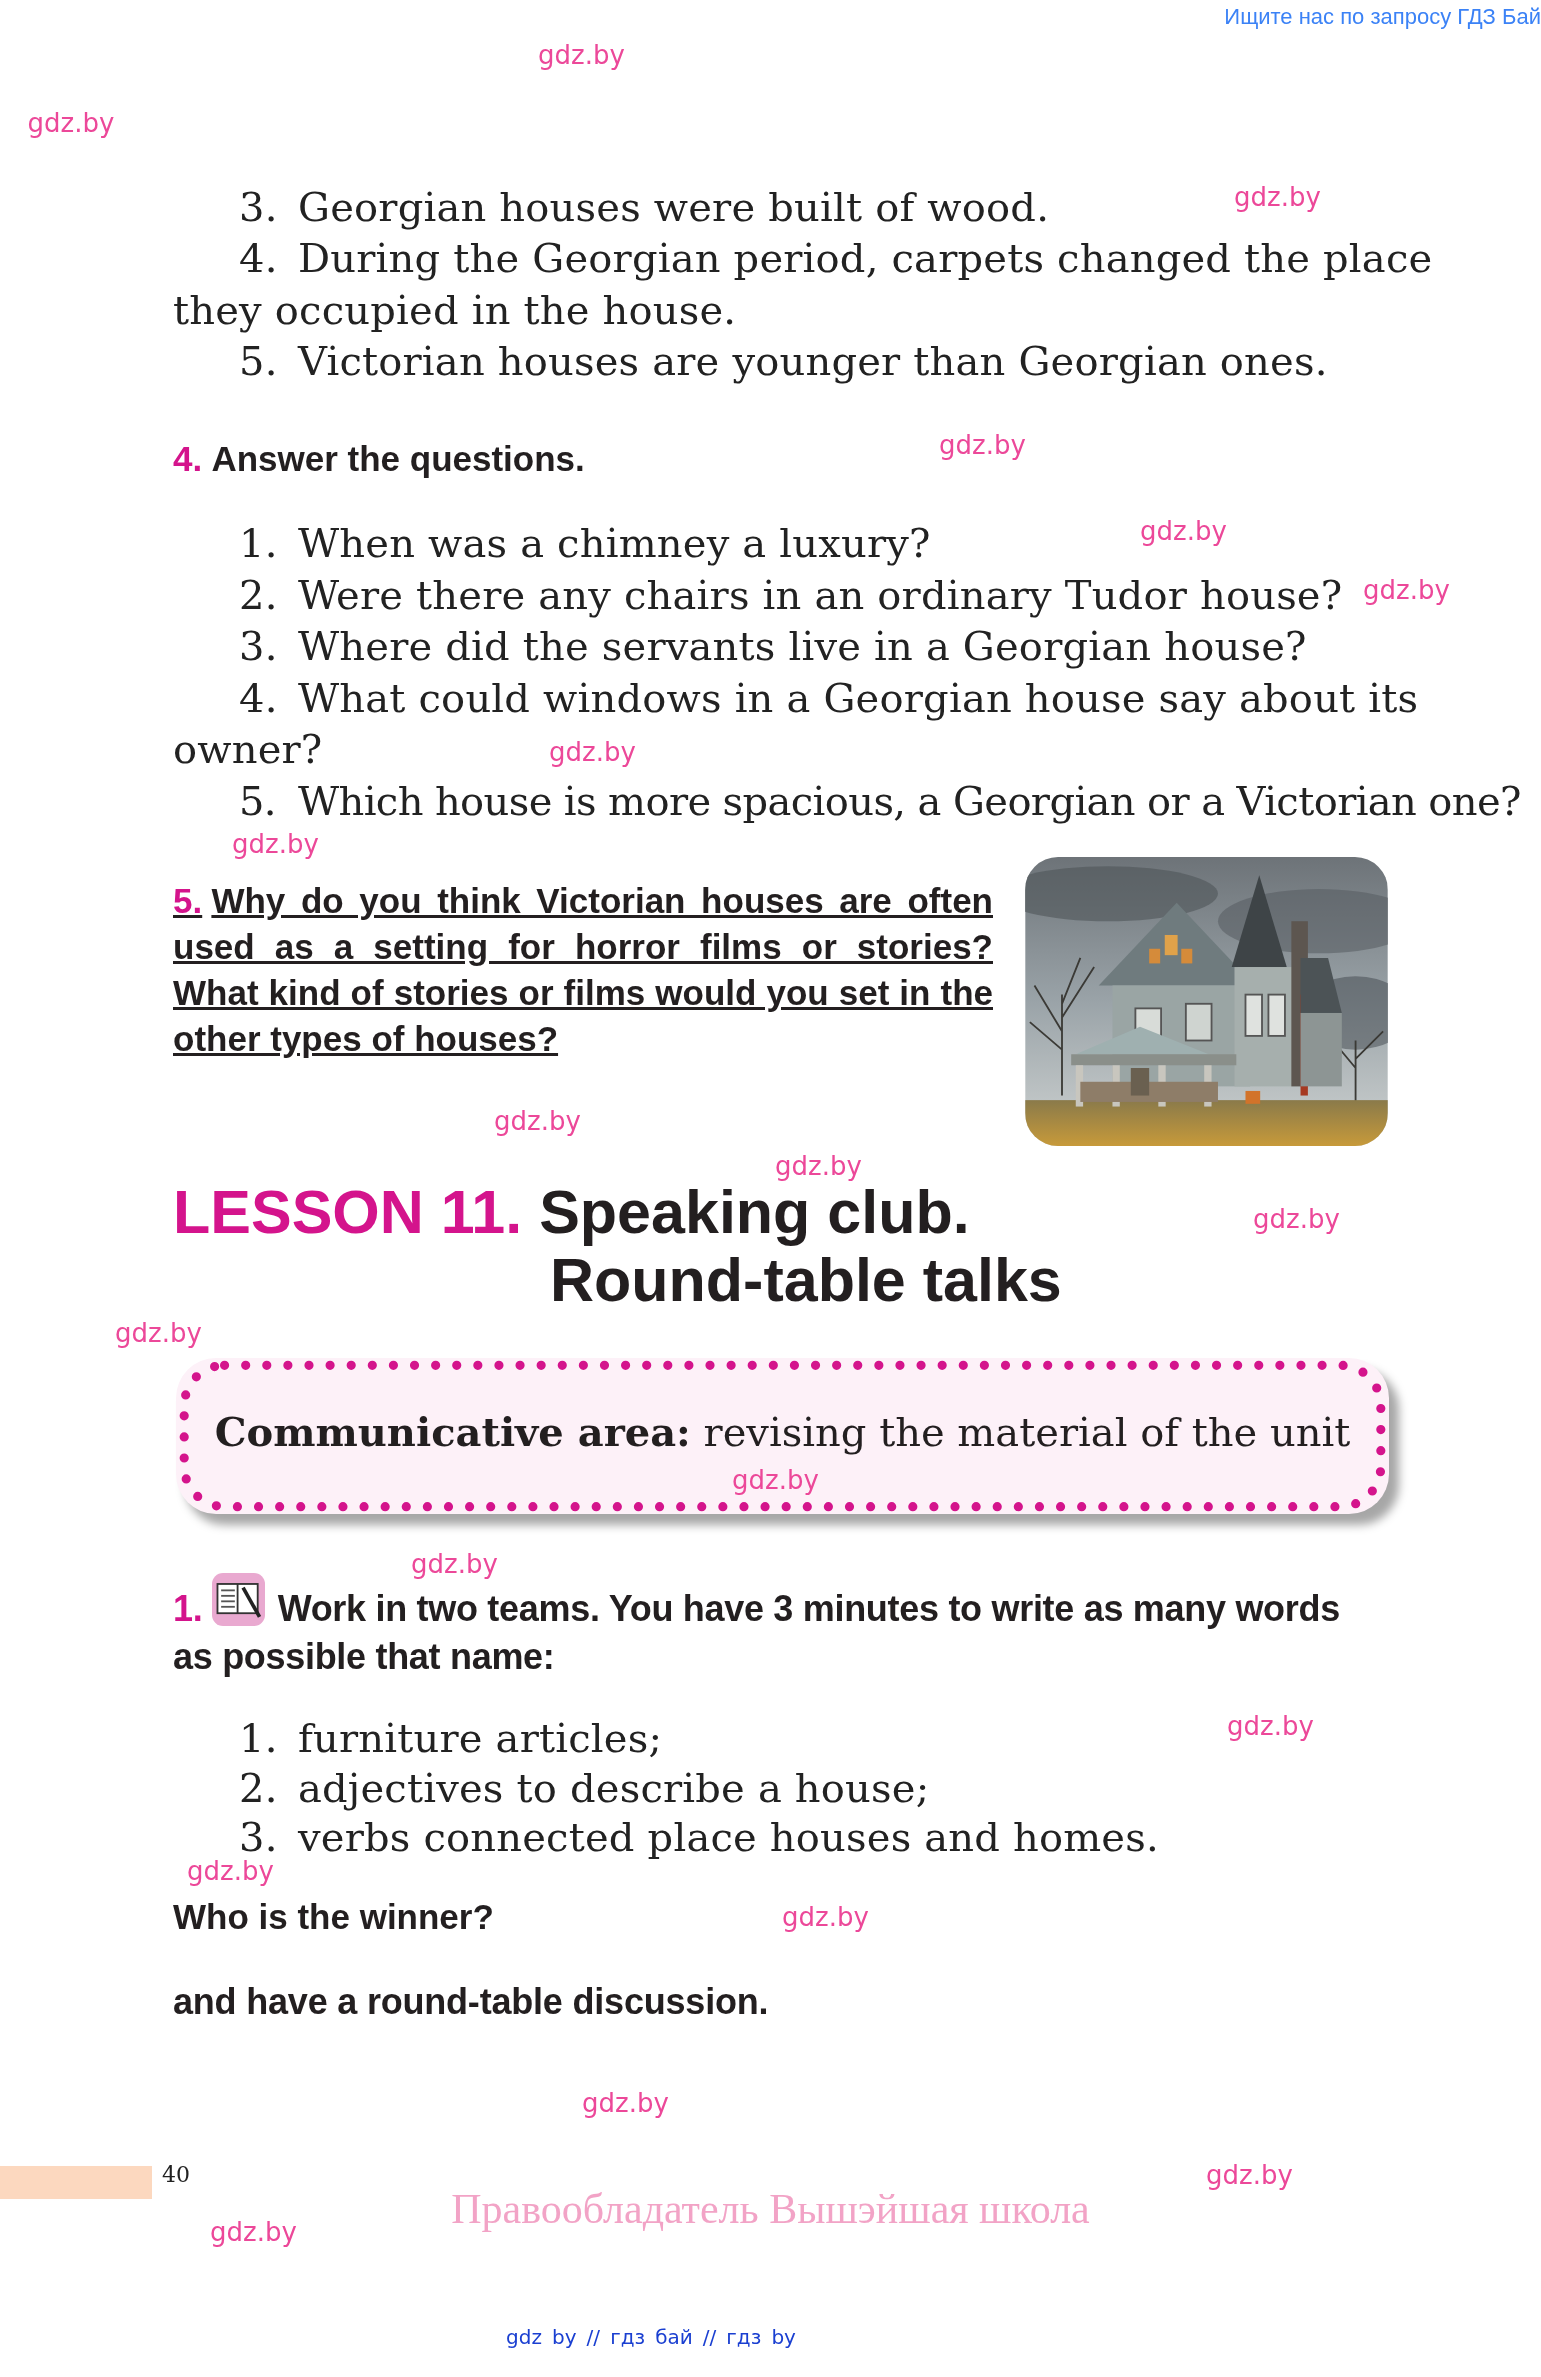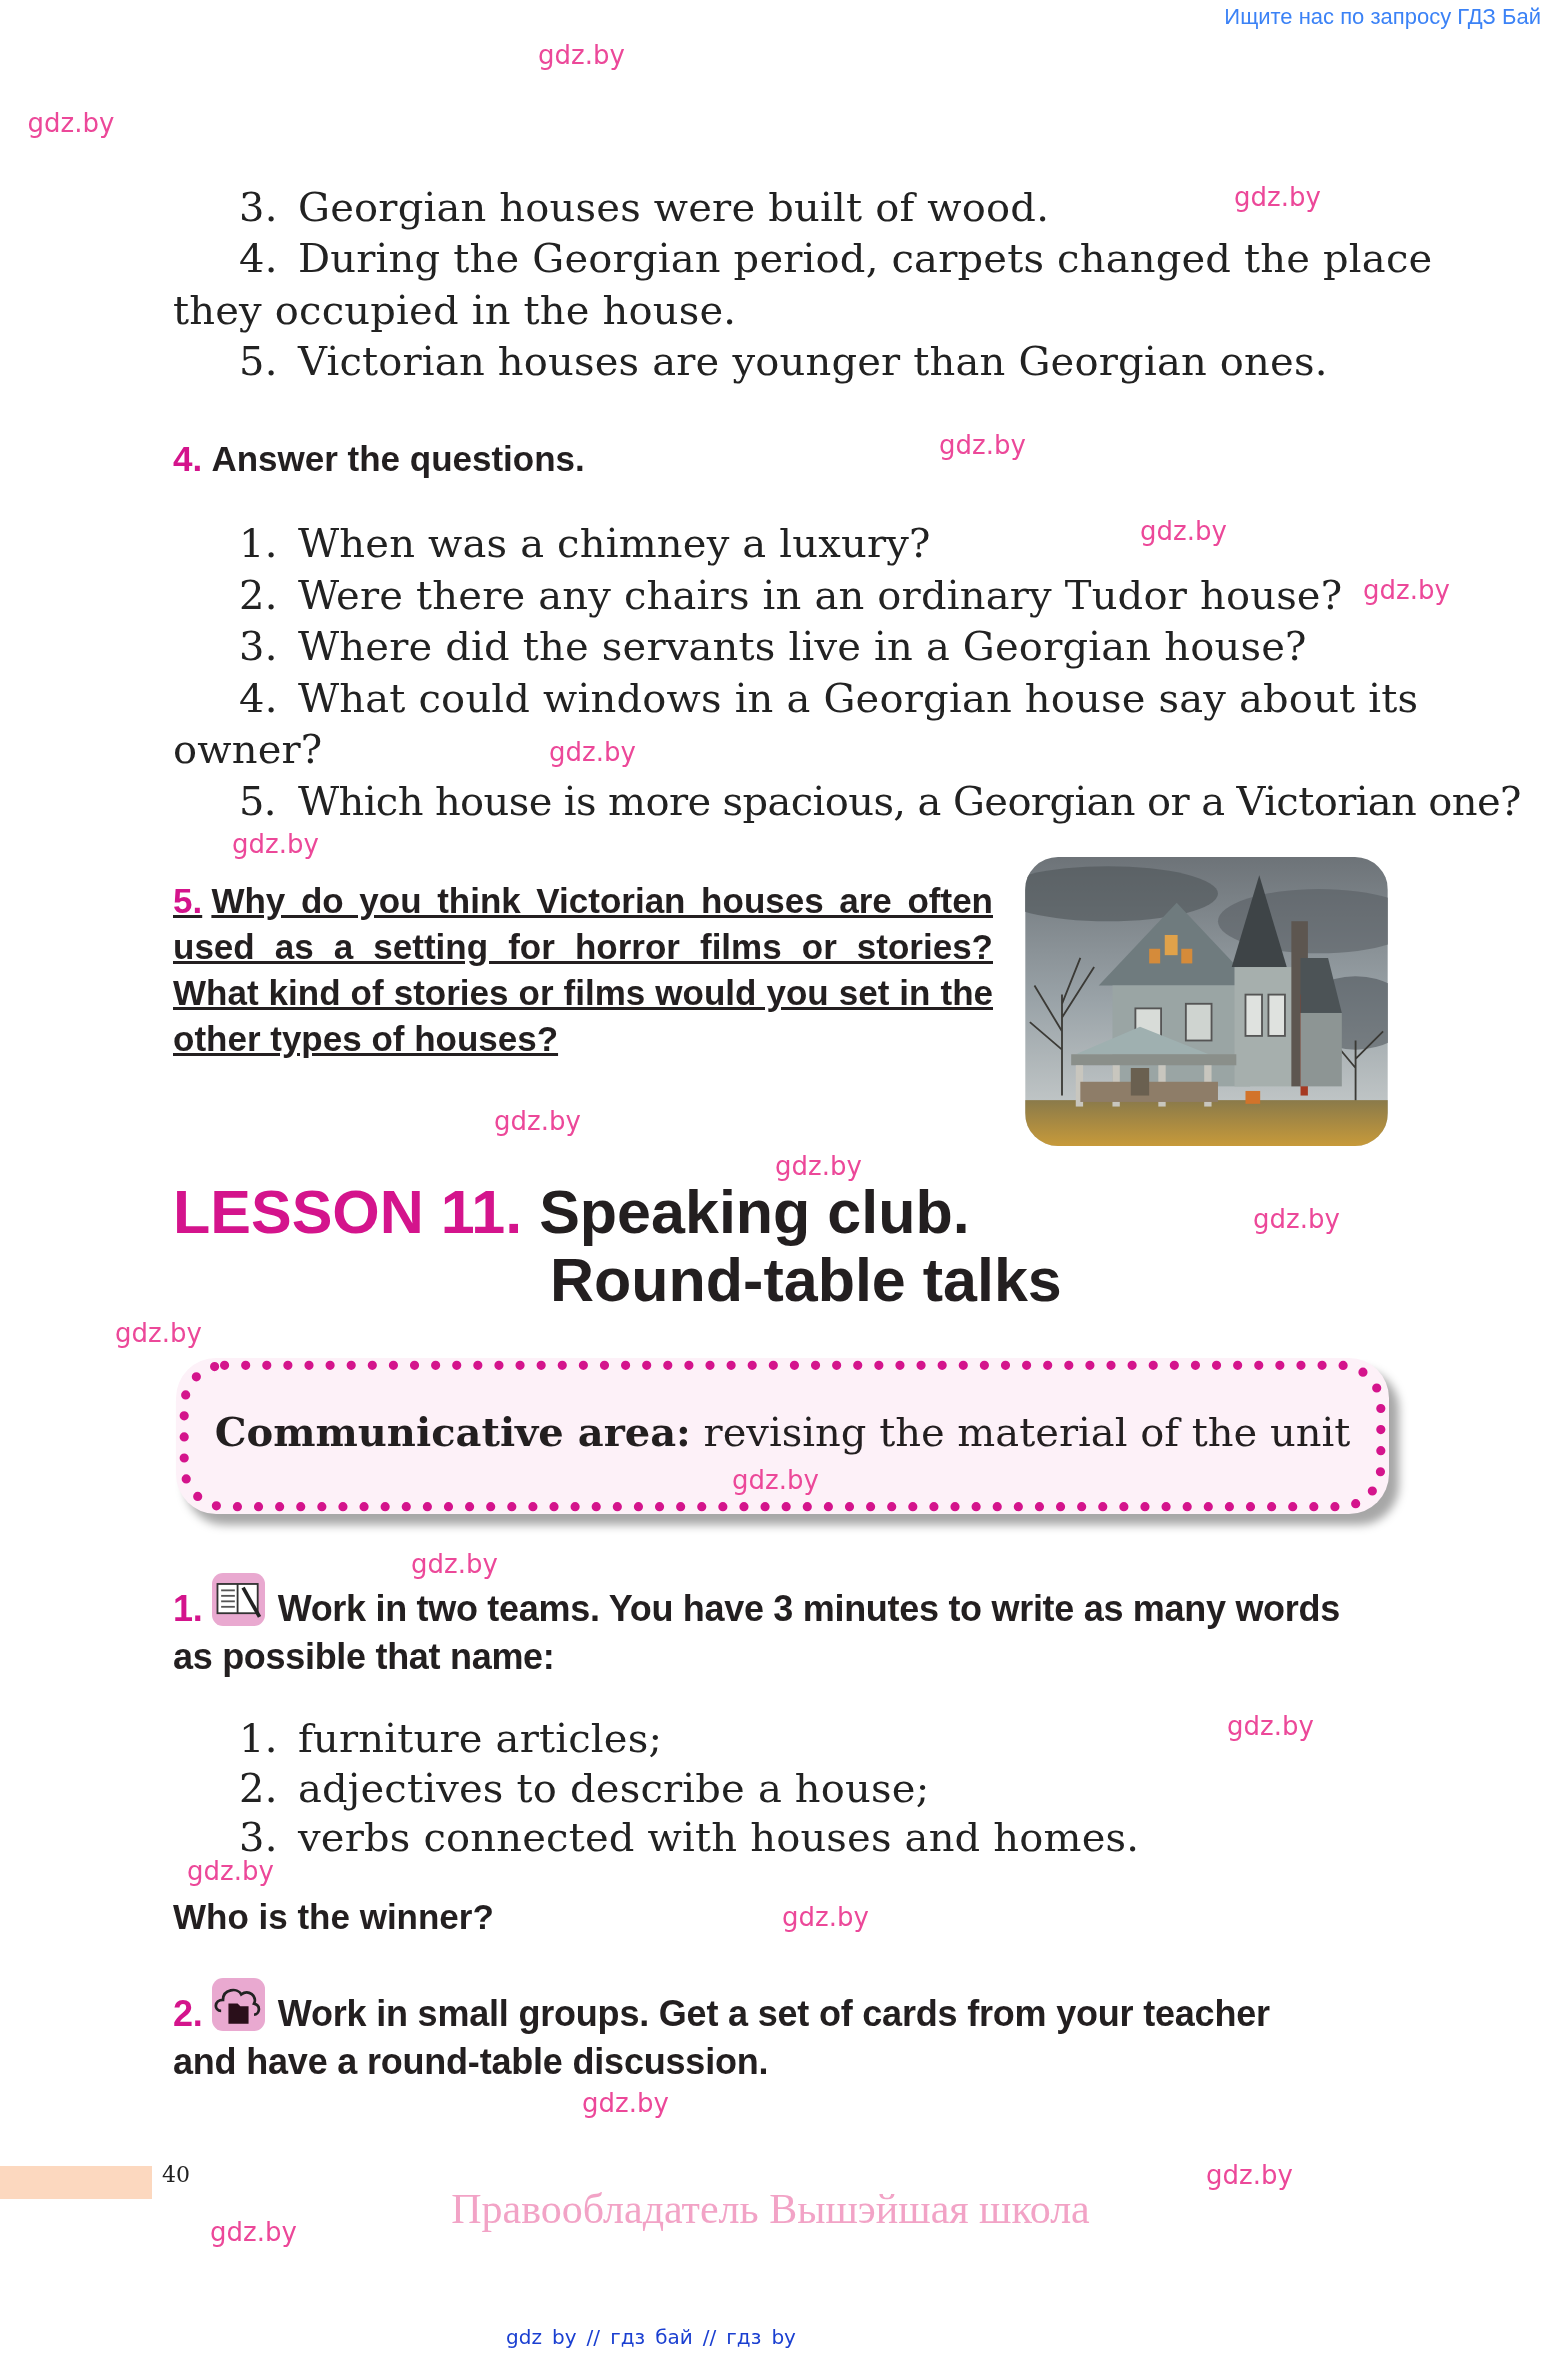--- a/index.html
+++ b/index.html
@@ -172,34 +172,26 @@
   <div>as possible that name:</div>
 </div>
 <div class="serif">
   <div class="line" style="left:239px; top:1713px;">
     <span class="num">1.</span><span>furniture articles;</span>
   </div>
   <div class="line" style="left:239px; top:1763px;">
     <span class="num">2.</span><span>adjectives to describe a house;</span>
   </div>
   <div class="line" style="left:239px; top:1812px;">
-    <span class="num">3.</span><span>verbs connected with houses and homes.</span>
+    <span class="num">3.</span><span>verbs connected place houses and homes.</span>
   </div>
 </div>
 <div class="task" style="left:173px; top:1897px;">Who is the winner?</div>
 
 <div class="task" style="left:173px; top:1978px; line-height:48px; font-size:36px; letter-spacing:-0.2px;">
-  <div>
-    <span class="task-num">2.</span><span class="task-icon">
-      <svg width="53" height="53" viewBox="0 0 58 58" style="position:absolute;left:0;top:0;">
-        <path d="M10 36 C2 36 2 24 12 24 C12 12 28 10 32 18 C40 12 50 20 46 28 C54 30 52 40 46 40" fill="none" stroke="#222" stroke-width="3"></path>
-        <path d="M18 28 L28 28 L31 31 L40 31 L40 50 L18 50 Z" fill="#2a0f1a"></path>
-      </svg>
-    </span><span>Work in small groups. Get a set of cards from your teacher</span>
-  </div>
   <div>and have a round-table discussion.</div>
 </div>
 
 <div class="abs footer-bar"></div>
 <div class="abs page-num serif">40</div>
 <div class="abs copyright">Правообладатель Вышэйшая школа</div>
 
 <div class="abs bottom-banner">gdz by  //  гдз бай  //  гдз by</div>
 
 <div class="wm" style="left:538px; top:40px;">gdz.by</div>

